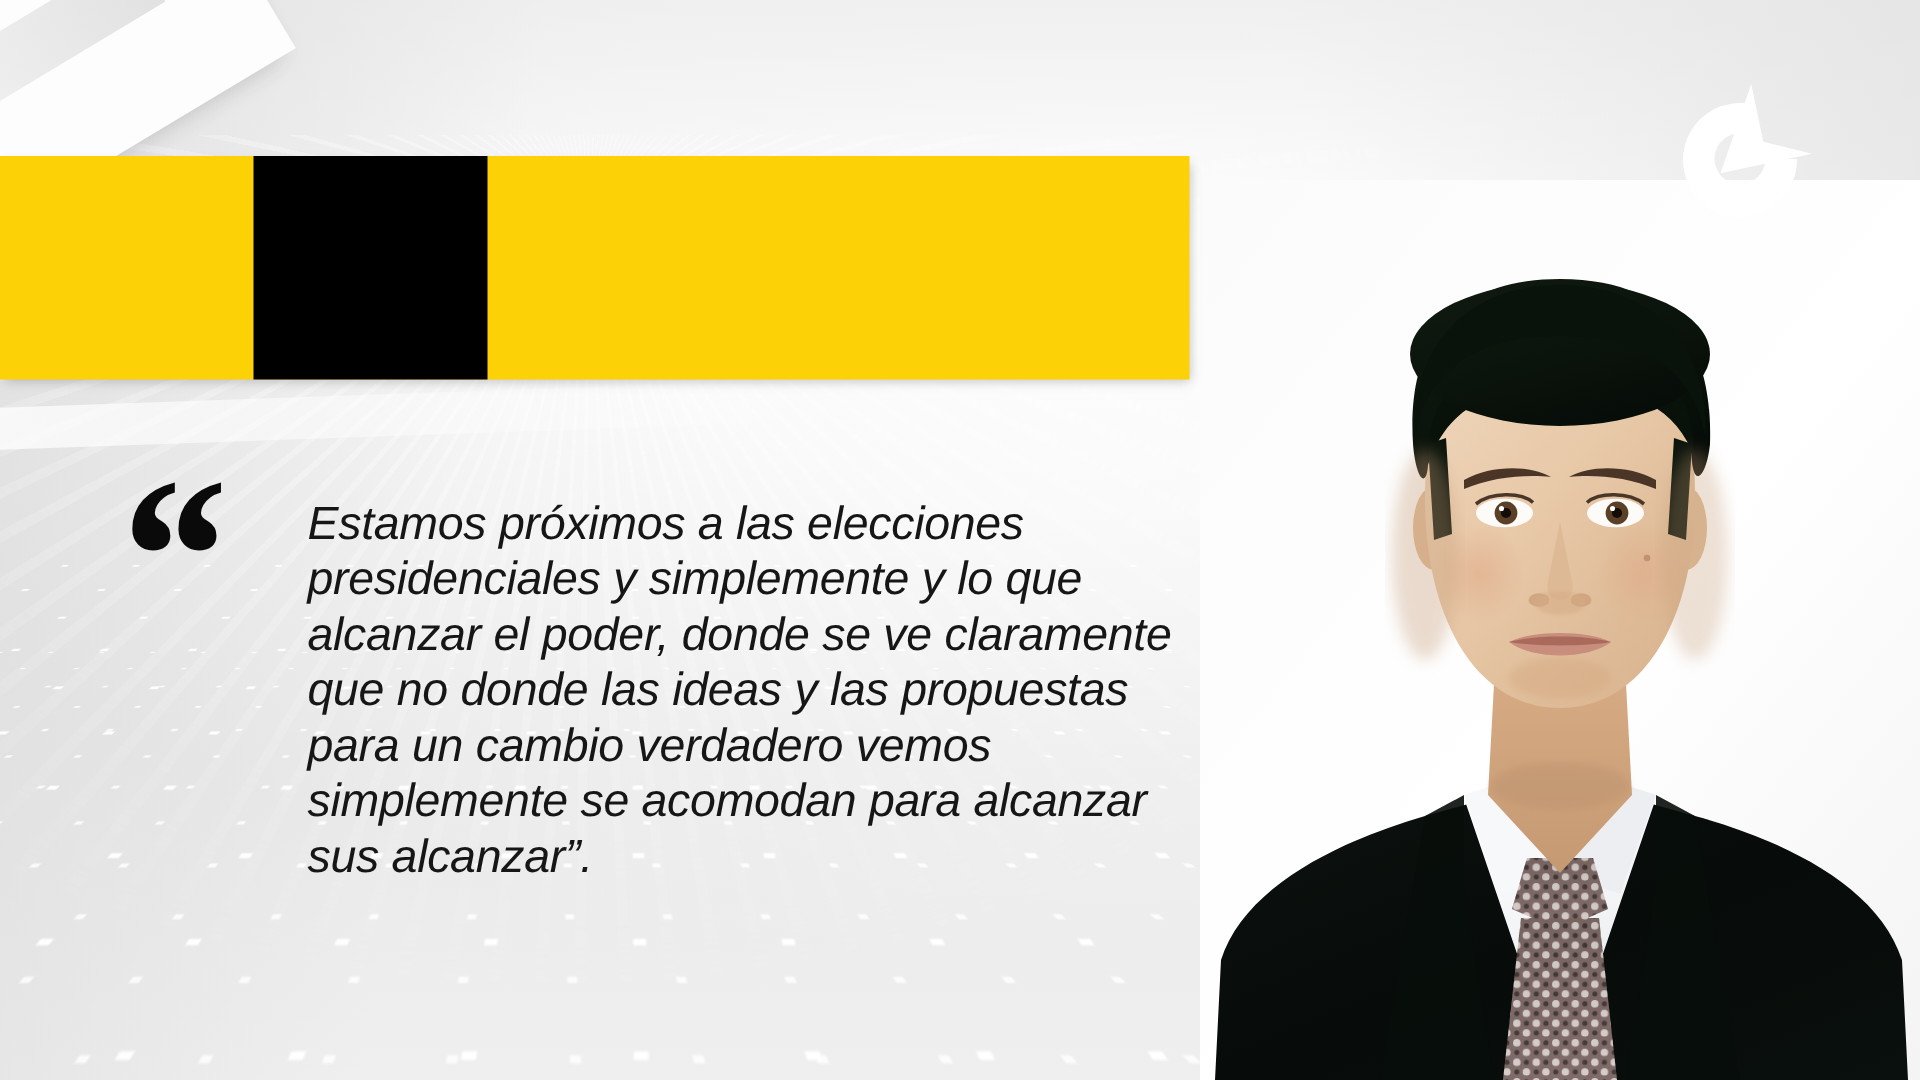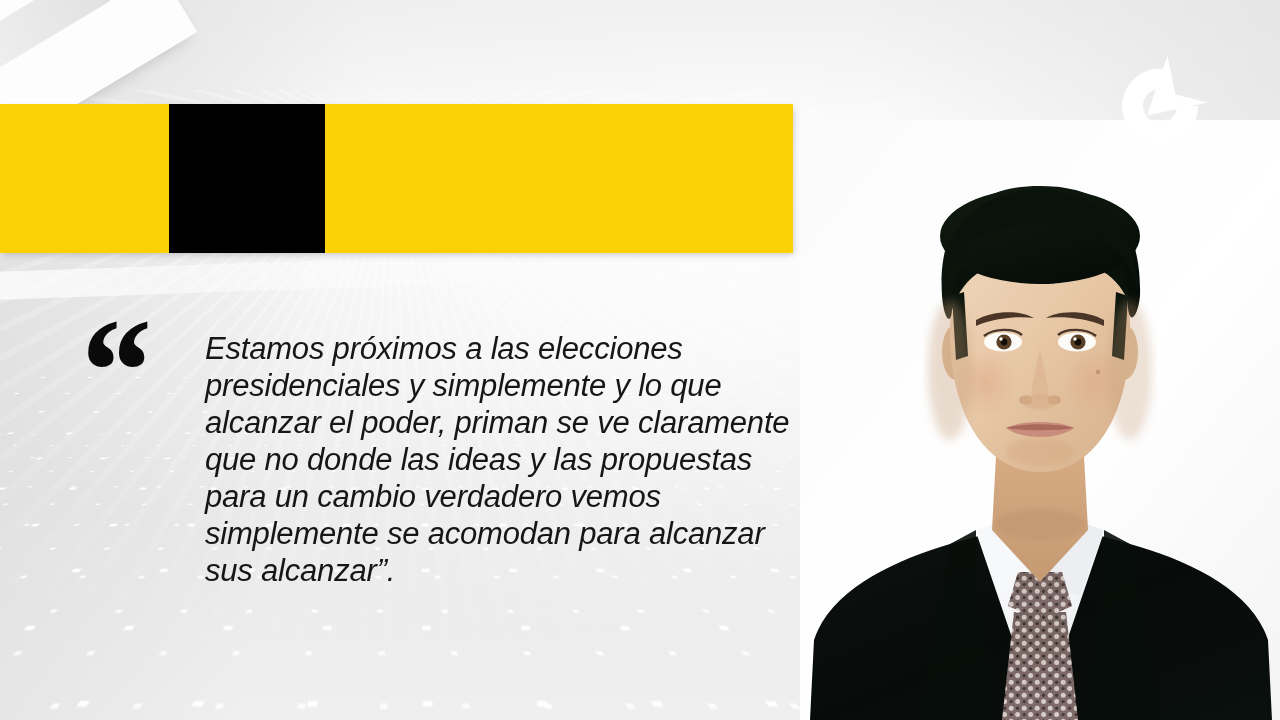--- a/index.html
+++ b/index.html
@@ -300,20 +300,20 @@
   </div>
 
   <div id="banner">
     <div id="banner-blackblock"></div>
   </div>
 
   <div id="quote-mark">“</div>
   <div id="quote-body">
     <p>Estamos próximos a las elecciones</p>
     <p>presidenciales y simplemente y lo que</p>
-    <p>alcanzar el poder, priman se ve claramente</p>
+    <p>alcanzar el poder, donde se ve claramente</p>
     <p>que no donde las ideas y las propuestas</p>
     <p>para un cambio verdadero vemos</p>
     <p>simplemente se acomodan para alcanzar</p>
     <p>sus alcanzar”.</p>
   </div>
 
 </div>
 
 </body></html>

